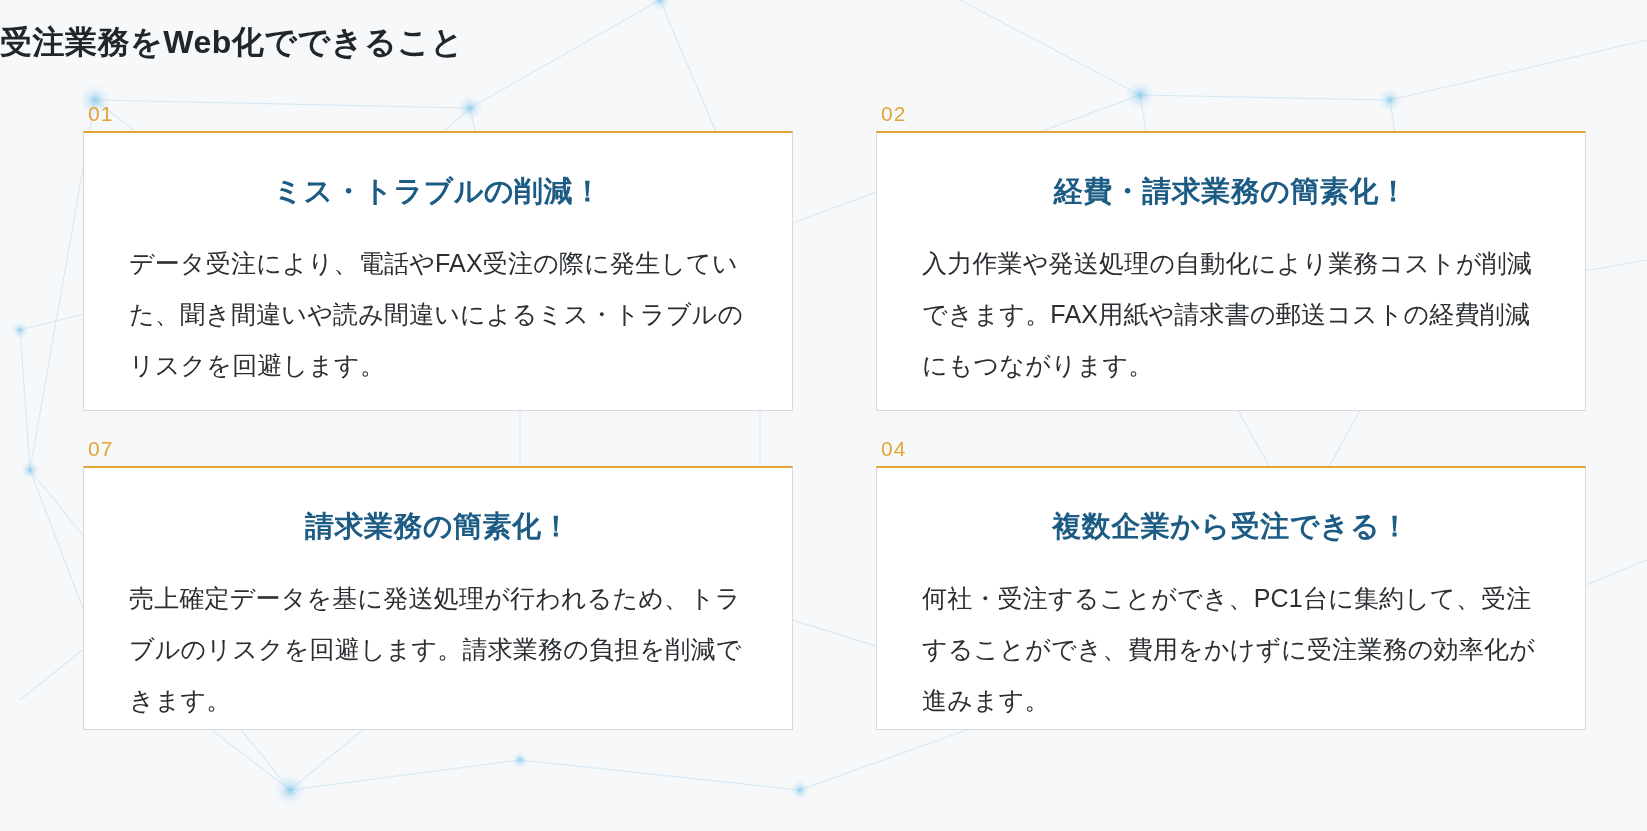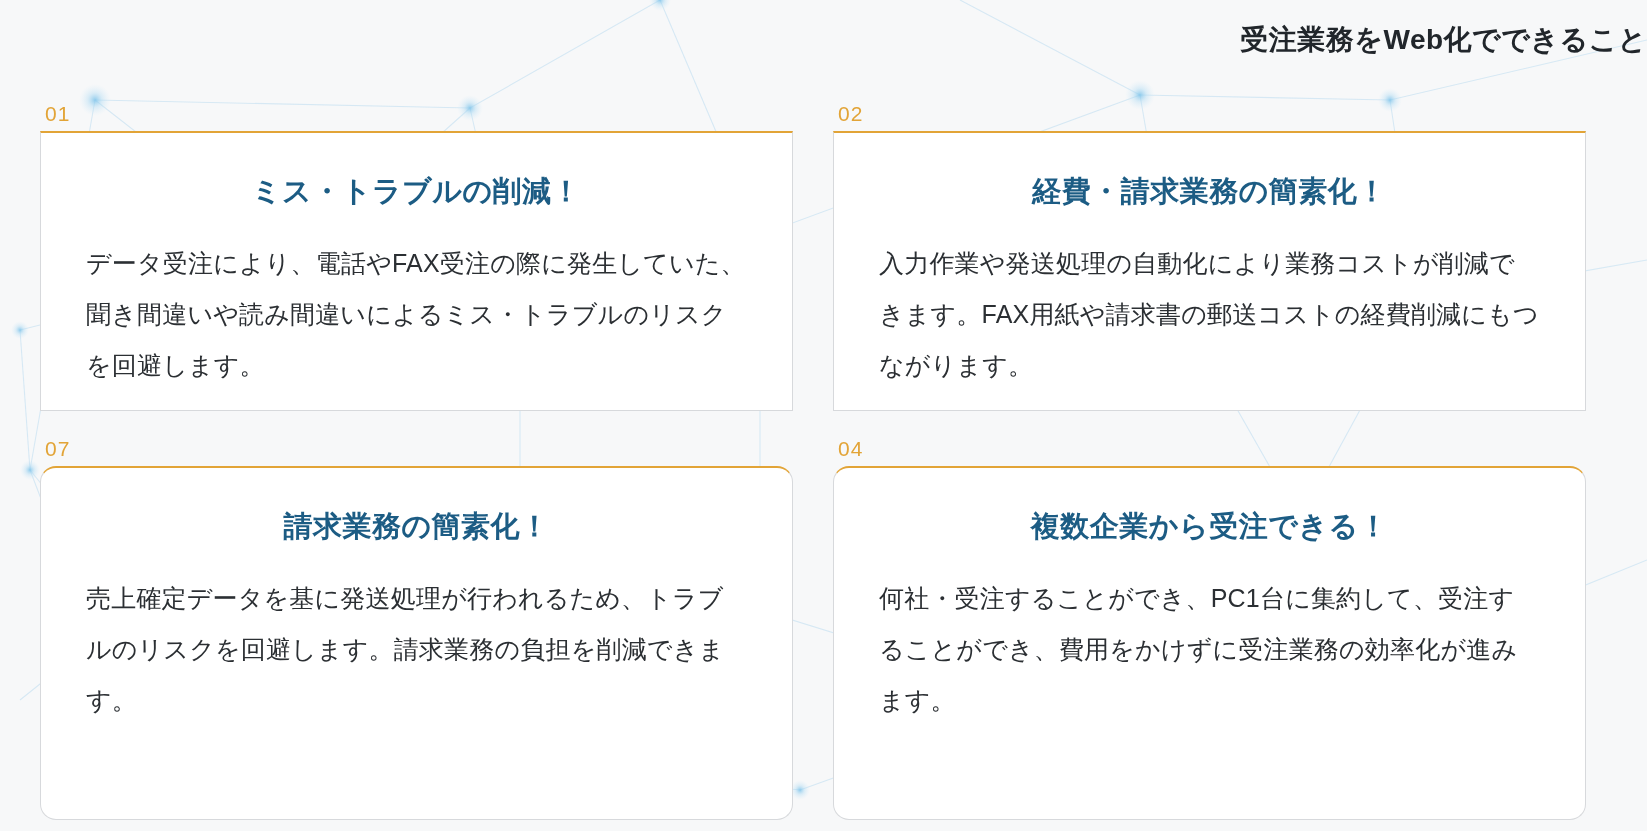--- a/index.html
+++ b/index.html
@@ -30,22 +30,22 @@
   .page {
     position: relative;
     z-index: 1;
     width: 1647px;
     height: 831px;
     padding: 0;
   }
 
   
   .section-title {
-    text-align: right;
-    font-size: 28px;
+    text-align: left;
+    font-size: 32px;
     font-weight: bold;
     color: #21262b;
     letter-spacing: 0.5px;
     padding-top: 22px;
     line-height: 1.3;
   }
 
   
   .cards-grid {
     position: absolute;
@@ -53,20 +53,21 @@
     left: 40px;
     width: 1540px;
     display: grid;
     grid-template-columns: 753px 753px;
     column-gap: 40px;
     row-gap: 27px;
   }
 
   .card-wrap {
     position: relative;
+    margin-left: 43px;
   }
 
   .card-number {
     font-size: 21px;
     color: #e2a437;
     line-height: 1;
     letter-spacing: 1px;
     padding-left: 5px;
     padding-bottom: 7px;
     font-weight: 400;
@@ -74,22 +75,21 @@
 
   .card {
     background: #ffffff;
     border: 1px solid #d7d9dc;
     border-top: 2px solid #e2a437;
     height: 280px;
     padding: 38px 45px 0 45px;
   }
 
   .card.tall {
-    height: 354px;
-    border-radius: 16px;
+    height: 264px;
   }
 
   .card-heading {
     text-align: center;
     color: #1c5c84;
     font-size: 29px;
     font-weight: bold;
     letter-spacing: 0.5px;
     line-height: 1.4;
     margin-bottom: 26px;

